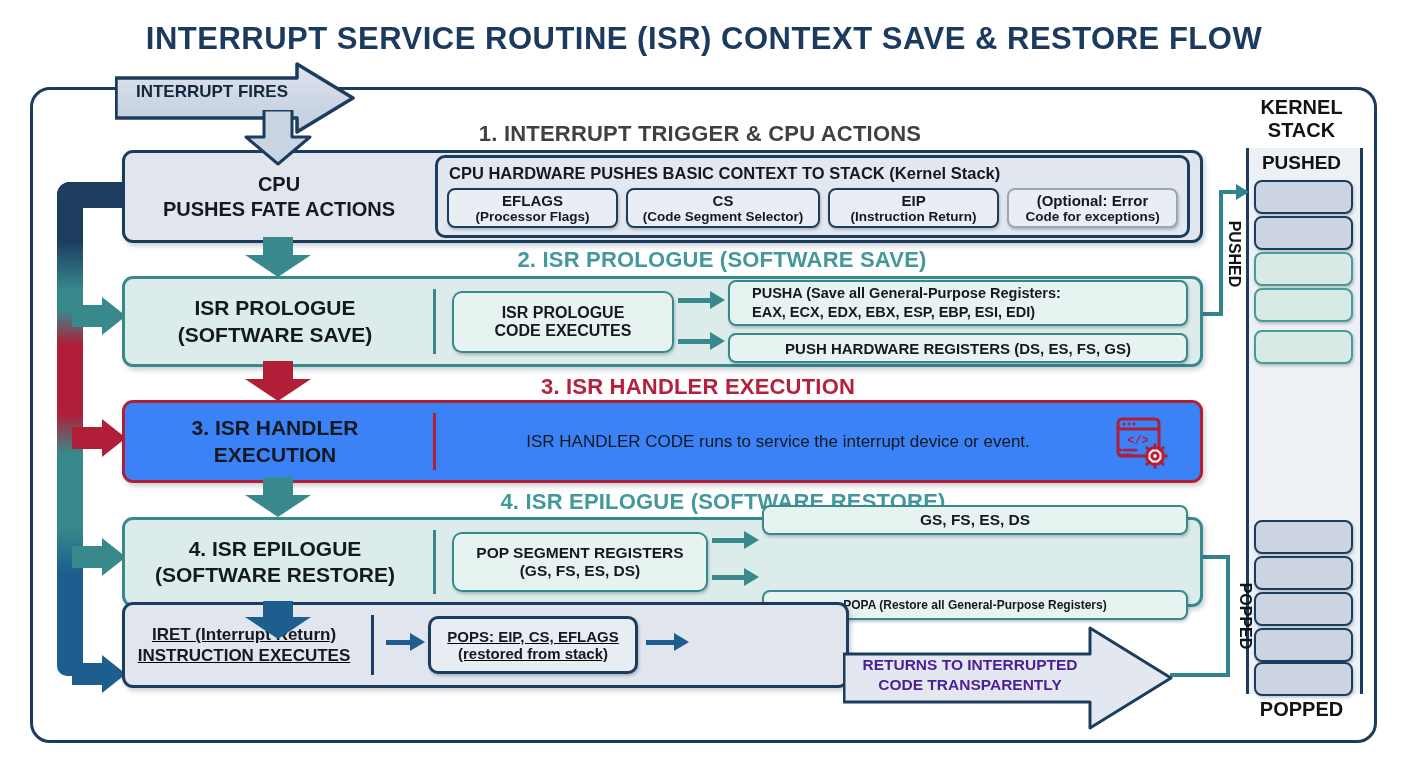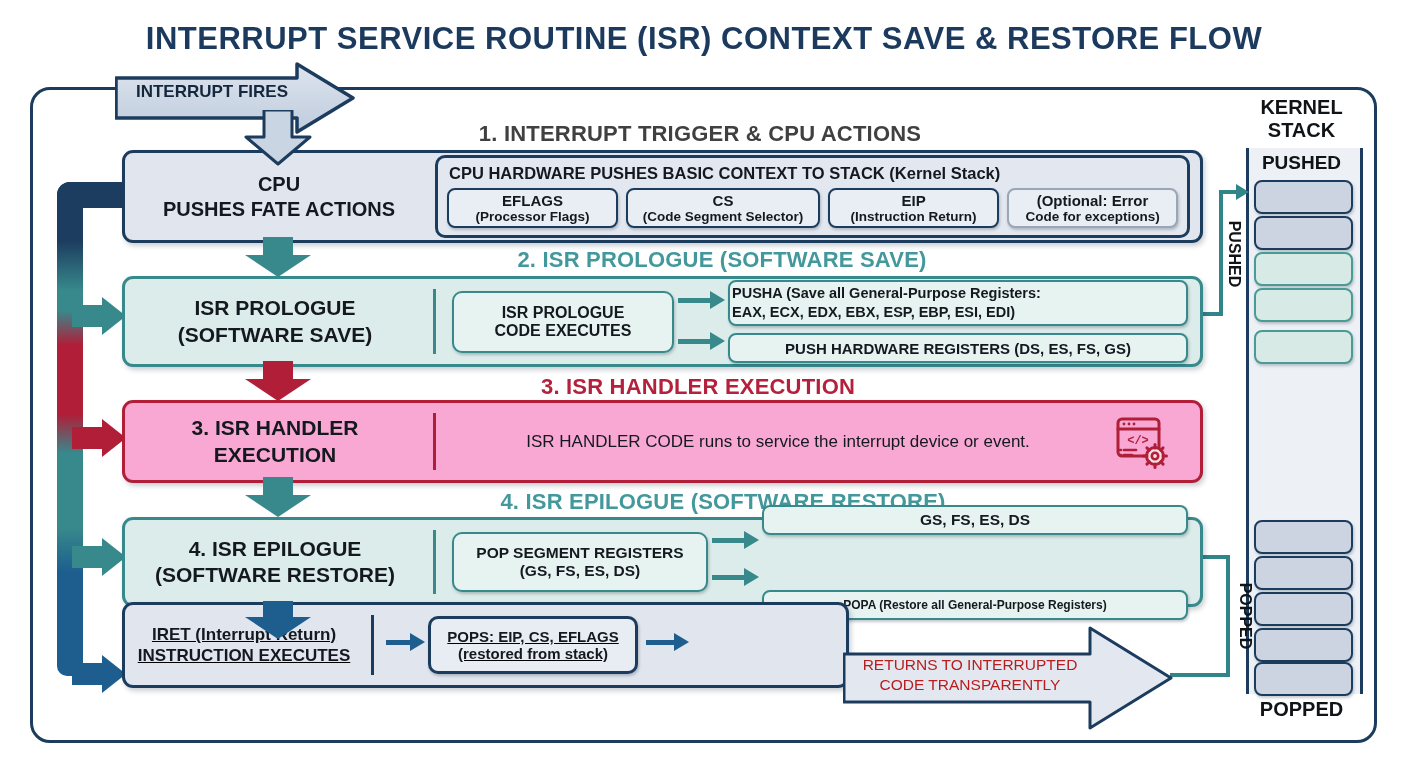--- a/index.html
+++ b/index.html
@@ -36,21 +36,21 @@
   
   .sec-h{position:absolute;transform:translateX(-50%);white-space:nowrap;
     font-size:22px;font-weight:800;letter-spacing:.2px;z-index:3;}
   .h-blue{color:#404040;} .h-teal{color:#43989c;} .h-red{color:#b5203c;}
 
   
   .row{position:absolute;left:122px;width:1075px;border-radius:11px;display:flex;
     align-items:center;box-shadow:2px 3px 5px rgba(20,40,60,.22);z-index:3;}
   .row-gray{background:#e0e5ee;border:3px solid #1c3c5e;}
   .row-teal{background:#dcecea;border:3px solid #37898c;}
-  .row-red {background:#f9a8d4;border:3px solid #b01e38;}
+  .row-red {background:#3b82f6;border:3px solid #b01e38;}
   .rlabel{font-weight:800;text-align:center;color:#14181f;line-height:1.25;}
   .divider{width:3px;align-self:stretch;margin:10px 8px;}
   .d-navy{background:#1c3c5e;} .d-teal{background:#37898c;} .d-red{background:#b01e38;}
 
   
   .panel{flex:1;margin:6px 10px 6px 2px;border:3px solid #1c3c5e;border-radius:10px;
     background:#e3e8f0;padding:5px 9px 7px 9px;}
   .panel-title{font-size:16.5px;font-weight:800;color:#14181f;margin:1px 0 5px 2px;}
   .chips{display:flex;gap:8px;}
   .chip{border:2.5px solid #1c3c5e;border-radius:8px;background:#e9edf4;
@@ -70,21 +70,21 @@
   .harrows{position:relative;width:54px;align-self:stretch;}
   .ha{position:absolute;left:4px;}
   .ha .ln{position:absolute;left:0;top:7px;width:34px;height:5px;background:#37898c;}
   .ha .tr{position:absolute;left:32px;top:0;width:0;height:0;
     border-top:9.5px solid transparent;border-bottom:9.5px solid transparent;
     border-left:15px solid #37898c;}
   .ha.navy .ln{background:#1d5e8e;} .ha.navy .tr{border-left-color:#1d5e8e;}
 
   
   .ret-text{position:absolute;left:856px;top:655px;width:228px;text-align:center;
-    font-size:15.5px;font-weight:400;color:#b91c1c;line-height:1.28;z-index:6;}
+    font-size:15.5px;font-weight:700;color:#4c1d95;line-height:1.28;z-index:6;}
 
   
   .ks-title{position:absolute;left:1242px;top:96px;width:119px;text-align:center;
     font-size:20px;font-weight:800;color:#101417;line-height:1.15;z-index:3;}
   .ks-col{position:absolute;left:1246px;top:148px;width:111px;height:546px;
     background:#edf1f6;border-left:3px solid #1c3c5e;border-right:3px solid #1c3c5e;z-index:2;}
   .ks-pushed{position:absolute;left:1246px;top:152px;width:111px;text-align:center;
     font-size:19px;font-weight:800;color:#101417;z-index:3;}
   .ks-popped{position:absolute;left:1242px;top:698px;width:119px;text-align:center;
     font-size:20px;font-weight:800;color:#101417;z-index:3;}
@@ -186,21 +186,21 @@
       <div class="ha" style="top:12px;">
           <div class="ln"></div>
           <div class="tr"></div>
         </div>
       <div class="ha" style="top:53px;">
           <div class="ln"></div>
           <div class="tr"></div>
         </div>
     </div>
     <div class="outs">
-      <div class="outbox pre" style="height:42px;font-size:14.5px;padding-left:2px;line-height:1.3;">PUSHA (Save all General-Purpose Registers:
+      <div class="outbox pre" style="height:42px;font-size:14.5px;padding-left:22px;line-height:1.3;">PUSHA (Save all General-Purpose Registers:
 EAX, ECX, EDX, EBX, ESP, EBP, ESI, EDI)</div>
       <div class="outbox" style="height:26px;font-size:15px;justify-content:center;">PUSH HARDWARE REGISTERS (DS, ES, FS, GS)</div>
     </div>
   </div>
 
   <div class="row row-red" style="top:400px;height:77px;">
     <div class="rlabel pre" style="width:300px;font-size:21px;">3. ISR HANDLER
 EXECUTION</div>
     <div class="divider d-red"></div>
     <div style="flex:1;text-align:center;font-size:17px;font-weight:400;color:#14181f;">ISR HANDLER CODE runs to service the interrupt device or event.</div>

